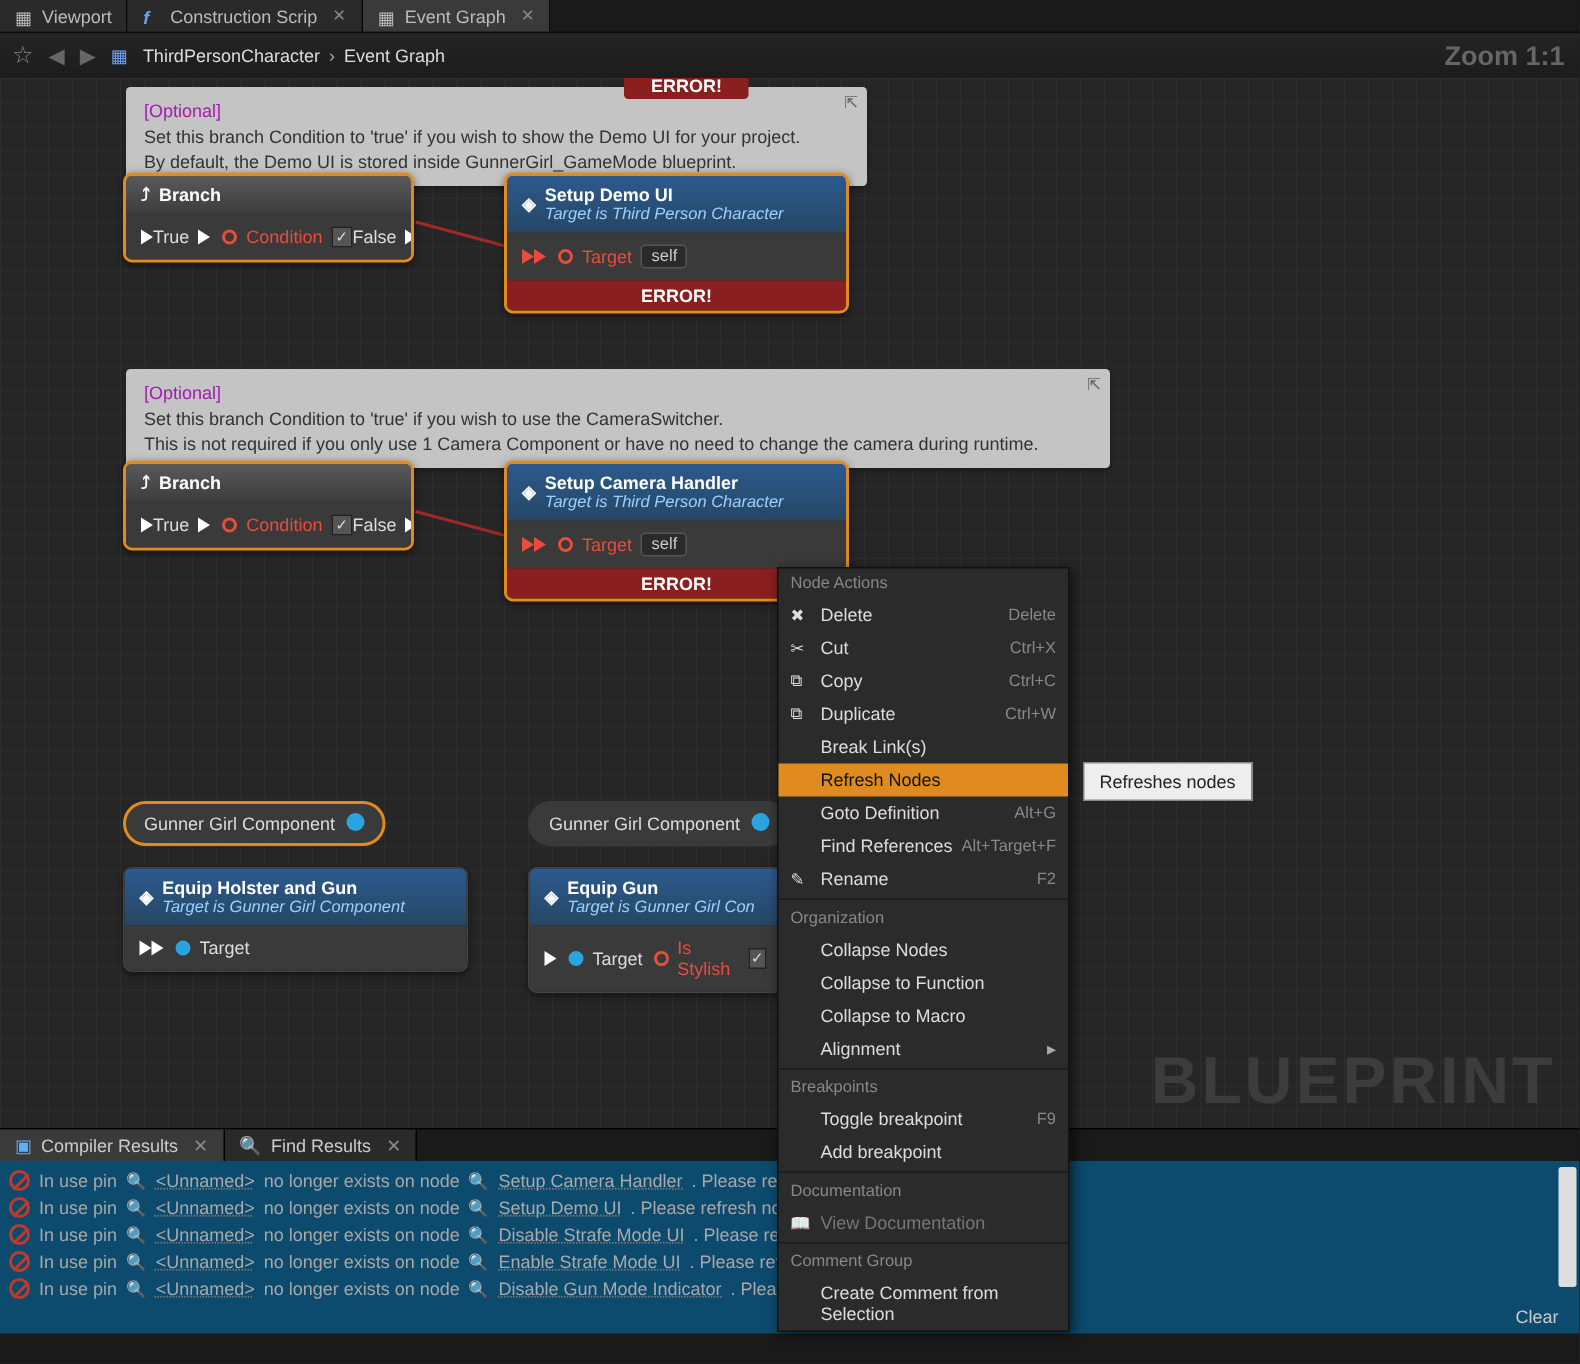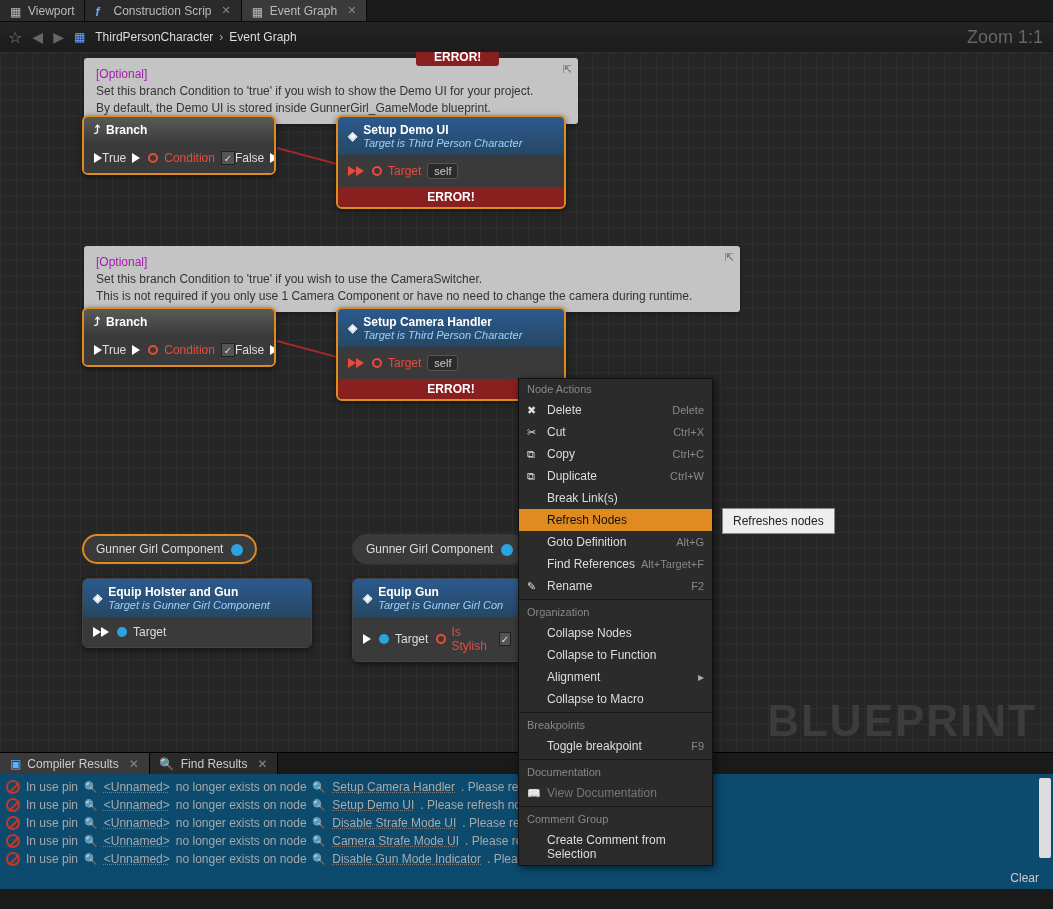--- a/index.html
+++ b/index.html
@@ -11,21 +11,21 @@
 .tab.active { background: #3a3a3a; }
 .tab .close { color: #888; font-size: 11px; margin-left: 4px; }
 .tab-icon { width: 12px; height: 12px; display: inline-block; }
 
 
 .toolbar { height: 30px; display: flex; align-items: center; padding: 0 8px; gap: 10px; background: linear-gradient(#242424,#1c1c1c); position: relative; }
 .toolbar .star { font-size: 16px; color: #888; }
 .toolbar .navbtn { color: #666; font-size: 14px; }
 .breadcrumb { color: #ddd; font-size: 17px; display: flex; align-items: center; gap: 6px; }
 .breadcrumb .sep { color: #aaa; }
-.zoom { position: absolute; right: 10px; color: #666; font-size: 18px; font-weight: 400; }
+.zoom { position: absolute; right: 10px; color: #666; font-size: 18px; font-weight: 700; }
 
 
 .graph { position: relative; height: 700px; background: #262626; background-image: linear-gradient(#2e2e2e 1px, transparent 1px), linear-gradient(90deg, #2e2e2e 1px, transparent 1px); background-size: 16px 16px; overflow: hidden; }
 .watermark { position: absolute; right: 16px; bottom: 6px; font-size: 44px; font-weight: 800; color: #3c3c3c; letter-spacing: 2px; }
 
 
 .node { position: absolute; border-radius: 6px; overflow: hidden; box-shadow: 0 2px 6px rgba(0,0,0,.5);}
 .node.selected { border: 2px solid #e08b1f; }
 .node-header { display: flex; align-items: center; gap: 6px; padding: 6px 10px; color: #fff; font-weight: 600; }
 .node-header .sub { font-weight: 400; font-size: 11px; font-style: italic; color: #9cd0ff; display: block; }
@@ -42,21 +42,21 @@
 .self-chip { background:#2a2a2a; border:1px solid #555; border-radius:3px; padding:1px 6px; font-size:11px; color:#ccc; }
 .node-error { background:#8a1f1f; color:#fff; text-align:center; padding:3px 0; font-weight:600; }
 
 .branch-header { background: linear-gradient(#5a5a5a,#3c3c3c); }
 .func-header { background: linear-gradient(#2c5a8f,#264763); }
 
 .comment-box { position:absolute; background:#c4c4c4; color:#333; padding:8px 12px; border-radius:3px; line-height:1.4; font-size: 12.5px; box-shadow: 0 2px 4px rgba(0,0,0,.3);}
 .comment-box .opt { color:#a21caf; }
 .comment-pin { position:absolute; right:6px; top:4px; color:#666; font-size:11px;}
 
-.pill { position:absolute; border:2px solid #e08b1f; border-radius: 18px; background:#3a3a3a; padding:6px 12px; display:flex; align-items:flex-end; gap:8px; color:#ddd; }
+.pill { position:absolute; border:2px solid #e08b1f; border-radius: 18px; background:#3a3a3a; padding:6px 12px; display:flex; align-items:flex-start; gap:8px; color:#ddd; }
 .pill .dot { width:12px; height:12px; border-radius:50%; background:#2aa4e0;}
 .pill.plain { border-color: transparent; }
 
 
 .ctx { position:absolute; left:518px; top:378px; width:195px; background:#2b2b2b; border:1px solid #111; box-shadow: 2px 2px 8px rgba(0,0,0,.6); z-index:50;}
 .ctx-title { color:#888; padding:4px 8px; font-size:11px;}
 .ctx-item { display:flex; align-items:center; justify-content:space-between; padding:4px 8px 4px 28px; color:#ddd; position:relative; cursor:pointer;}
 .ctx-item.hover { background:#e08b1f; color:#111; }
 .ctx-item .ico { position:absolute; left:8px; width:14px; font-size:11px;}
 .ctx-item .sc { color:#888; font-size:11px; }
@@ -369,32 +369,36 @@
   <div class="ctx-title">Organization</div>
   <div class="ctx-item">
       <span>Collapse Nodes</span>
       <span></span>
     </div>
   <div class="ctx-item">
       <span>Collapse to Function</span>
       <span></span>
     </div>
   <div class="ctx-item">
+      <span>Collapse to Macro</span>
+      <span></span>
+    </div>
+  <div class="ctx-item">
       <span>Alignment</span>
       <span class="arrow">▸</span>
     </div>
-  <div class="ctx-item">
-      <span>Collapse to Macro</span>
-      <span></span>
-    </div>
   <div class="ctx-sep"></div>
   <div class="ctx-title">Breakpoints</div>
   <div class="ctx-item">
       <span>Toggle breakpoint</span>
       <span class="sc">F9</span>
+    </div>
+  <div class="ctx-item">
+      <span>Add breakpoint</span>
+      <span></span>
     </div>
   <div class="ctx-sep"></div>
   <div class="ctx-title">Documentation</div>
   <div class="ctx-item" style="color:#777">
       <span class="ico">📖</span>
       <span>View Documentation</span>
       <span></span>
     </div>
   <div class="ctx-sep"></div>
   <div class="ctx-title">Comment Group</div>
@@ -452,21 +456,21 @@
       <a>Disable Strafe Mode UI</a>
     <span> . Please refresh</span>
   </div>
   <div class="result-row">
     <span class="nope"></span>
     <span>In use pin </span>
     <span class="mag">🔍</span>
       <a>&lt;Unnamed&gt;</a>
     <span>  no longer exists on node </span>
     <span class="mag">🔍</span>
-      <a>Camera Strafe Mode UI</a>
+      <a>Enable Strafe Mode UI</a>
     <span> . Please refresh</span>
   </div>
   <div class="result-row">
     <span class="nope"></span>
     <span>In use pin </span>
     <span class="mag">🔍</span>
       <a>&lt;Unnamed&gt;</a>
     <span>  no longer exists on node </span>
     <span class="mag">🔍</span>
       <a>Disable Gun Mode Indicator</a>

